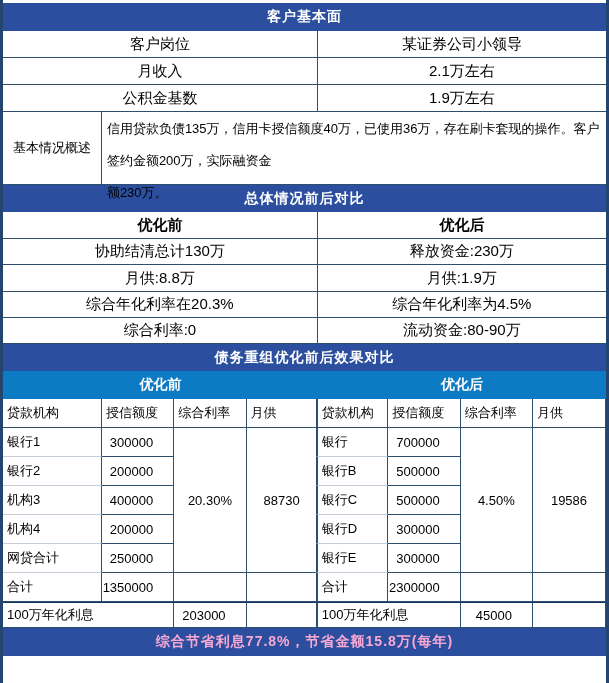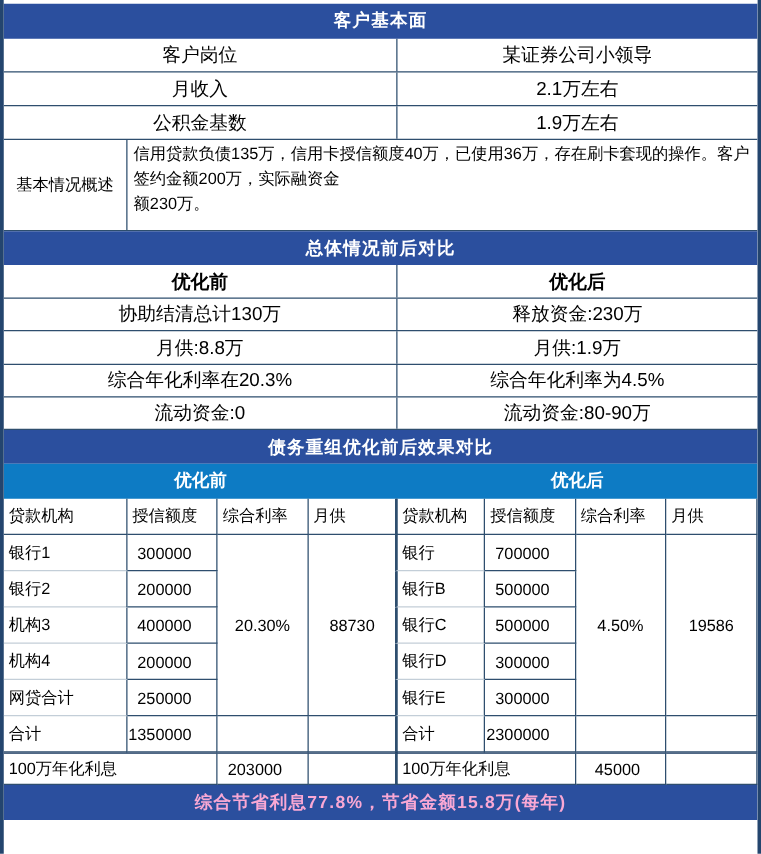--- a/index.html
+++ b/index.html
@@ -27,21 +27,21 @@
   .kvrow.h27{ height:27px; }
   .kvrow.h26{ height:26px; }
   .bold{ font-weight:bold; }
   
   .ovrow{ display:flex; height:73px; border-bottom:1px solid #2E4E6E; }
   .ovrow .ovlabel{
     width:16.4%; border-right:1px solid #2E4E6E; font-size:13px;
     display:flex; align-items:center; justify-content:center; text-align:center;
   }
   .ovrow .ovtext{
-    width:83.6%; font-size:13px; line-height:20px; padding:1px 4px 0 5px;
+    width:83.6%; font-size:13px; line-height:32px; padding:1px 4px 0 5px;
     white-space:pre-line;
   }
   
   .subbar{ display:flex; background:#0D7BC4; height:28px; }
   .subbar .cell{
     color:#fff; font-weight:bold; font-size:14px;
     display:flex; align-items:center; justify-content:center;
   }
   .subbar .left{ width:52.2%; } .subbar .right{ width:47.8%; }
   
@@ -108,21 +108,21 @@
   </div>
   <div class="kvrow h27">
     <div class="cell left">月供:8.8万</div>
     <div class="cell right">月供:1.9万</div>
   </div>
   <div class="kvrow h26">
     <div class="cell left">综合年化利率在20.3%</div>
     <div class="cell right">综合年化利率为4.5%</div>
   </div>
   <div class="kvrow h26">
-    <div class="cell left">流动资金:0</div>
+    <div class="cell left">综合利率:0</div>
     <div class="cell right">流动资金:80-90万</div>
   </div>
 
   <div class="bar h2">债务重组优化前后效果对比</div>
 
   <div class="subbar">
     <div class="cell left">优化前</div>
     <div class="cell right">优化后</div>
   </div>
 

